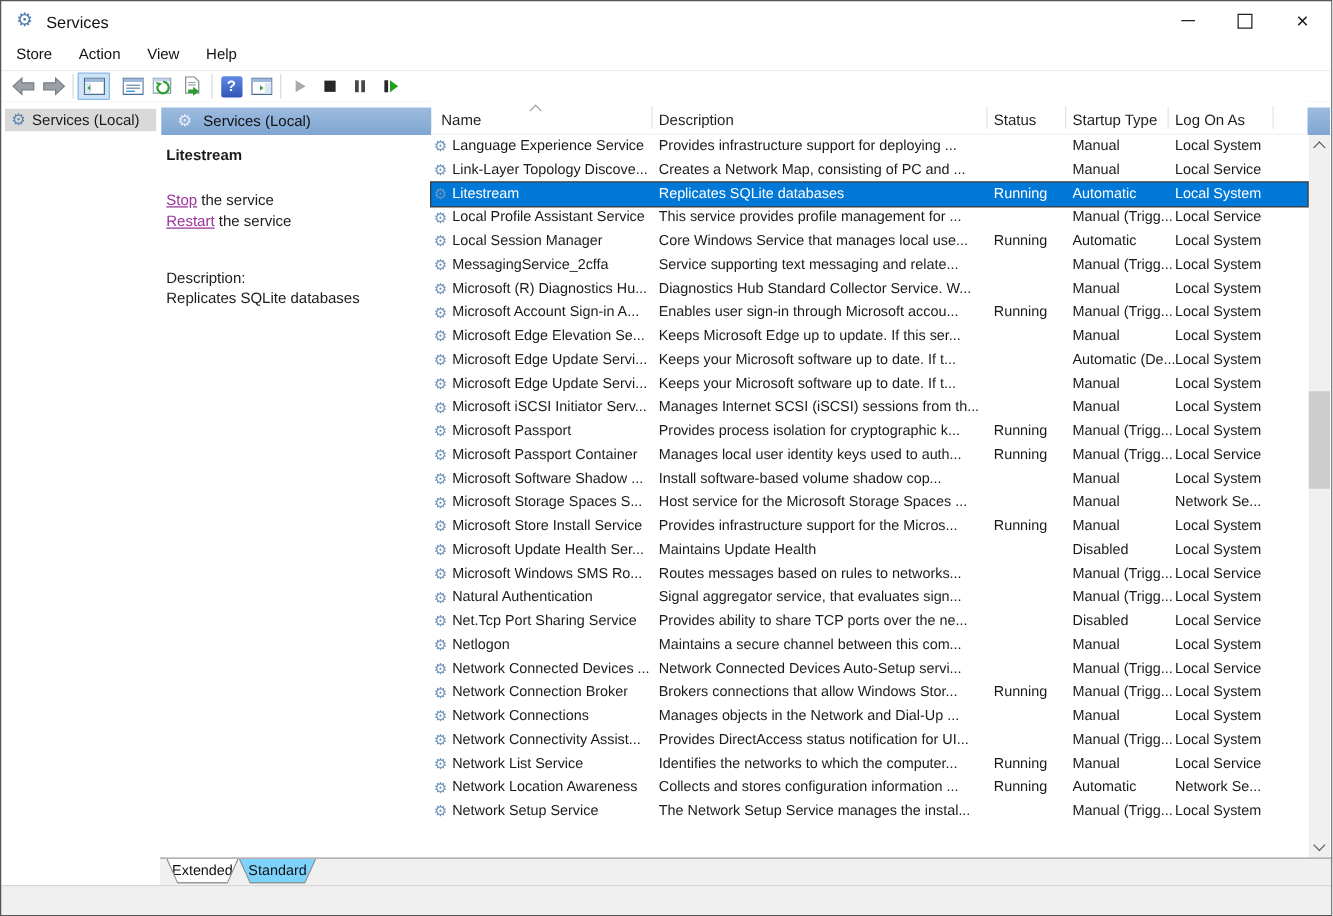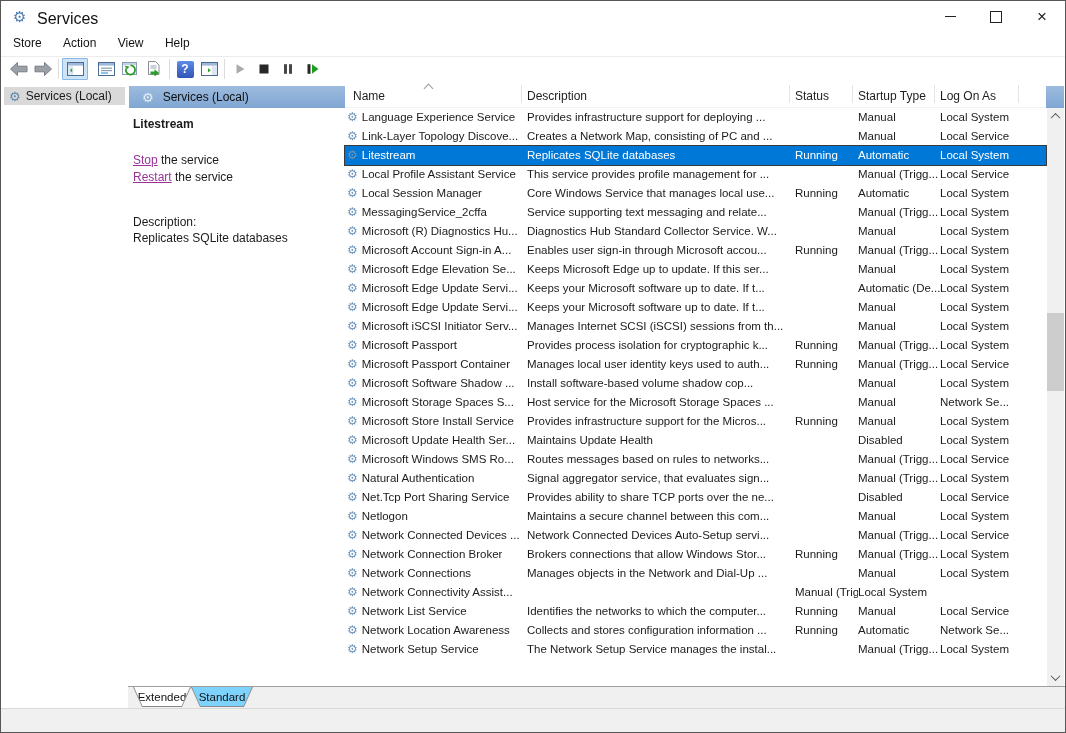--- a/index.html
+++ b/index.html
@@ -2,21 +2,21 @@
 <html><head>
 <meta charset="utf-8">
 <style>
   html,body{margin:0;padding:0;width:1066px;height:733px;overflow:hidden;
     font-family:"Liberation Sans","DejaVu Sans",sans-serif;font-size:12px;color:#1b1b1b;background:#fff;}
   #app{position:relative;width:1066px;height:733px;background:#fff;}
   .frame{position:absolute;inset:0;border:1px solid #565656;pointer-events:none;z-index:50;}
   
   .titlebar{position:absolute;left:1px;top:1px;right:1px;height:31px;background:#fff;}
   .app-gear{position:absolute;left:12px;top:7px;font-size:15px;color:#4f7cb0;line-height:17px;}
-  .title-text{position:absolute;left:36px;top:9px;font-size:16px;color:#111;}
+  .title-text{position:absolute;left:36px;top:9px;font-size:13px;color:#111;}
   .winbtn{position:absolute;top:0;width:46px;height:31px;display:flex;align-items:center;justify-content:center;}
   .btn-min{right:92px;}.btn-max{right:46px;}.btn-close{right:0;}
   .glyph-min{width:11px;height:0;border-top:1px solid #222;display:block;}
   .glyph-max{width:10px;height:10px;border:1px solid #222;display:block;}
   .glyph-close{font-size:17px;color:#222;line-height:17px;font-weight:400;}
   
   .menubar{position:absolute;left:1px;top:32px;right:1px;height:24px;background:#fff;border-bottom:1px solid #ececec;}
   .menu-item{display:inline-block;padding:4px 9px 0 9px;font-size:12px;color:#111;}
   .menubar .menu-item:first-child{margin-left:3px;}
   
@@ -513,20 +513,21 @@
           <div class="lcell"></div>
           <div class="lcell">Manual</div>
           <div class="lcell">Local System</div>
           <div class="lcell"></div>
         </div>
         <div class="lrow">
           <div class="lcell name">
             <span class="gear">⚙</span>
             <span class="ntext">Network Connectivity Assist...</span>
           </div>
+          <div class="lcell">Provides DirectAccess status notification for UI...</div>
           <div class="lcell"></div>
           <div class="lcell">Manual (Trigg...</div>
           <div class="lcell">Local System</div>
           <div class="lcell"></div>
         </div>
         <div class="lrow">
           <div class="lcell name">
             <span class="gear">⚙</span>
             <span class="ntext">Network List Service</span>
           </div>

